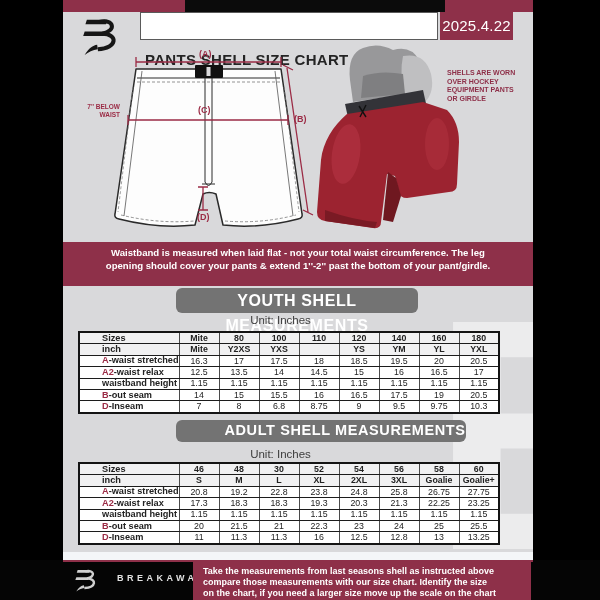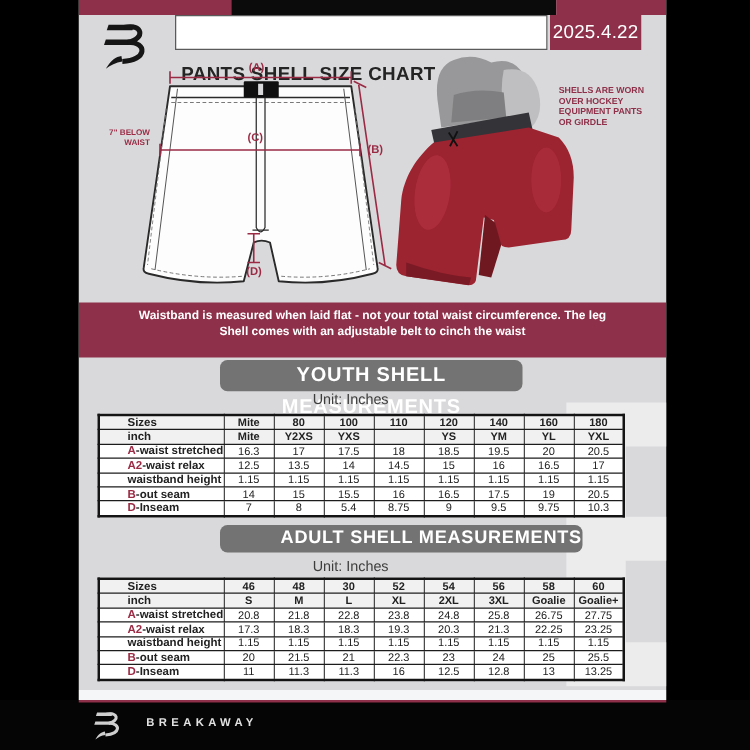--- a/index.html
+++ b/index.html
@@ -123,21 +123,21 @@
       <div class="photocap">
         <div>SHELLS ARE WORN</div>
         <div>OVER HOCKEY</div>
         <div>EQUIPMENT PANTS</div>
         <div>OR GIRDLE</div>
       </div>
     </div>
 
     <div class="abs notice">
       <div>Waistband is measured when laid flat - not your total waist circumference. The leg</div>
-      <div>Shell comes with an adjustable belt to cinch the waist</div>
+      <div>opening should cover your pants &amp; extend 1''-2'' past the bottom of your pant/girdle.</div>
     </div>
 
     <div class="banner banner-y">YOUTH SHELL MEASUREMENTS</div>
     <div class="unit unit-y">Unit: Inches</div>
     <table class="tbl-y">
       <colgroup>
           <col class="c-lbl">
           <col class="c-v">
           <col class="c-v">
           <col class="c-v">
@@ -211,21 +211,21 @@
             <td>16</td>
             <td>16.5</td>
             <td>17.5</td>
             <td>19</td>
             <td>20.5</td>
       </tr>
       <tr>
         <td class="lbl"><span class="accent">D</span><span>-Inseam</span></td>
         <td>7</td>
             <td>8</td>
-            <td>5.4</td>
+            <td>6.8</td>
             <td>8.75</td>
             <td>9</td>
             <td>9.5</td>
             <td>9.75</td>
             <td>10.3</td>
       </tr>
     </tbody>
       </table>
 
     <div class="banner banner-a">ADULT SHELL MEASUREMENTS</div>
@@ -261,21 +261,21 @@
             <td>L</td>
             <td>XL</td>
             <td>2XL</td>
             <td>3XL</td>
             <td>Goalie</td>
             <td>Goalie+</td>
       </tr>
       <tr>
         <td class="lbl"><span class="accent">A</span><span>-waist stretched</span></td>
         <td>20.8</td>
-            <td>21.8</td>
+            <td>19.2</td>
             <td>22.8</td>
             <td>23.8</td>
             <td>24.8</td>
             <td>25.8</td>
             <td>26.75</td>
             <td>27.75</td>
       </tr>
       <tr>
         <td class="lbl"><span class="accent">A2</span><span>-waist relax</span></td>
         <td>17.3</td>
@@ -326,13 +326,18 @@
 </div>
 
 <div class="footer">
   <div class="footline"></div>
   <div class="logo-f">
     <svg width="27" height="26">
         <use href="#bk-logo"></use>
       </svg>
   </div>
   <div class="brand">BREAKAWAY</div>
+  <div class="footnote">
+    <div>Take the measurements from last seasons shell as instructed above</div>
+    <div>compare those measurements  with our size chart. Identify the size</div>
+    <div>on the chart, if you need a larger size move up the scale on the chart</div>
+  </div>
 </div>
 
 </body></html>

